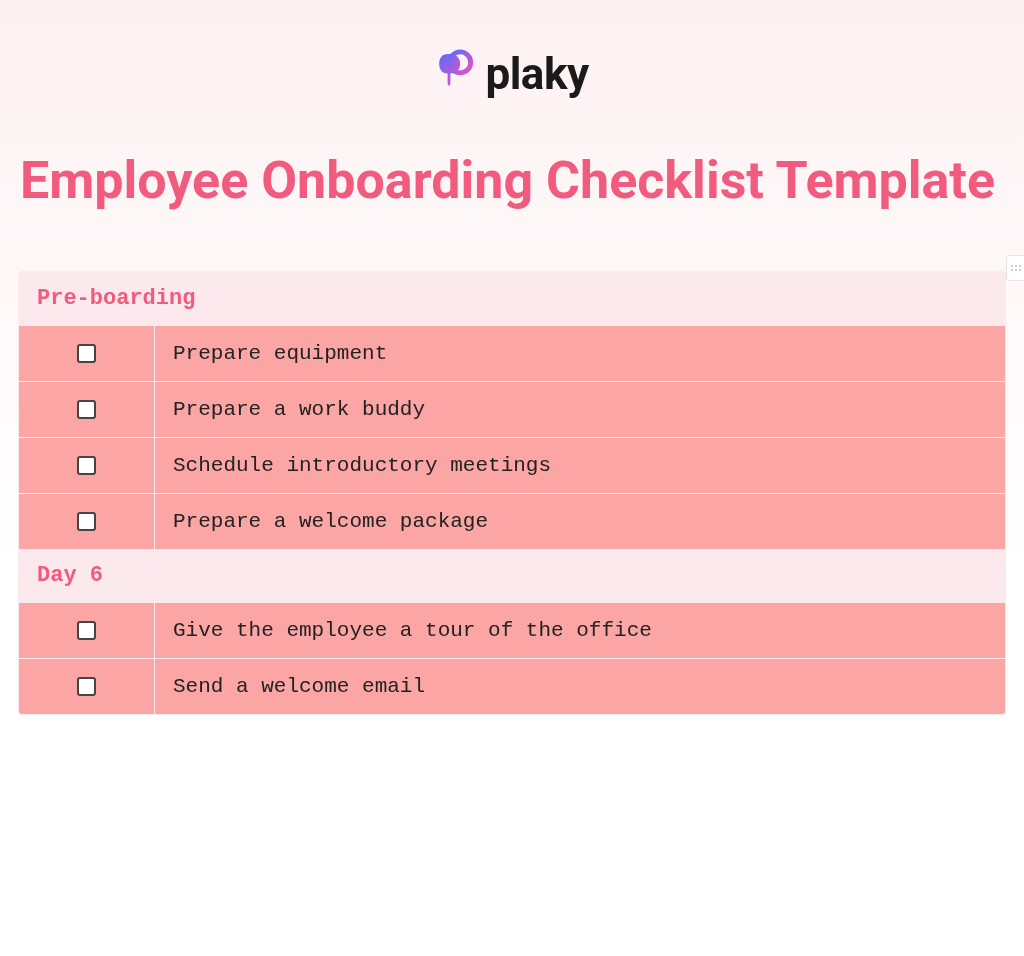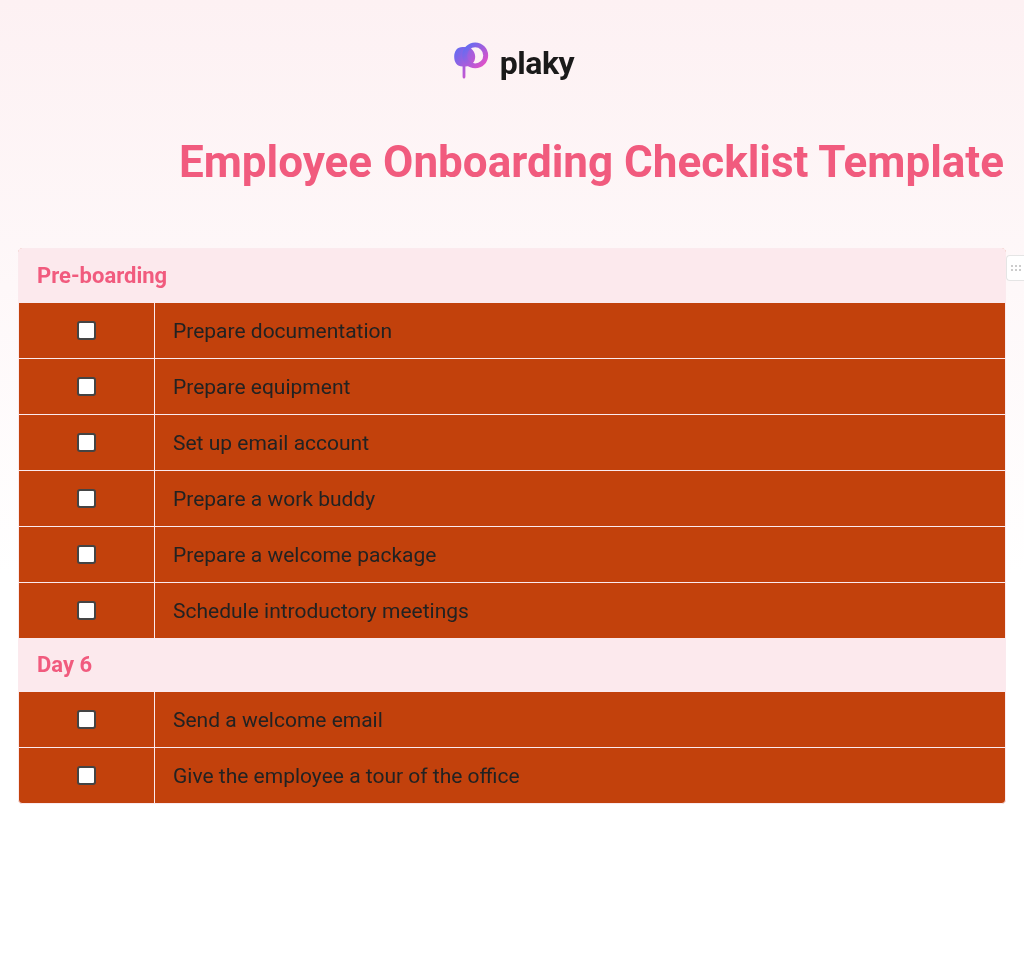--- a/index.html
+++ b/index.html
@@ -24,39 +24,41 @@
     .logo-wrapper {
       display: flex;
       align-items: center;
       gap: 8px;
     }
     .logo-icon {
       width: 42px;
       height: 42px;
     }
     .logo-text {
-      font-size: 32px;
+      font-size: 44px;
       font-weight: 700;
       color: #1a1a1a;
       letter-spacing: -0.5px;
+      margin-top: 8px;
     }
     .page-title {
-      text-align: right;
-      font-size: 44px;
+      text-align: left;
+      font-size: 52px;
       font-weight: 700;
       color: #f15b7e;
       margin-top: 20px;
       margin-bottom: 60px;
       padding: 0 20px;
     }
     .checklist-container {
       margin: 0 18px;
       border: 1px solid #fbeaee;
       border-radius: 4px;
-      background: #c2410c;
+      background: #fca5a5;
+      font-family: Liberation Mono, monospace;
     }
     .section-header {
       background: #fce9ed;
       color: #f15b7e;
       font-size: 22px;
       font-weight: 700;
       padding: 14px 18px;
     }
     .checklist-row {
       display: flex;
@@ -142,61 +144,49 @@
 </div>
 
 <div class="checklist-container">
 
   <div class="section-header">Pre-boarding</div>
 
   <div class="checklist-row">
     <div class="checkbox-cell">
       <div class="checkbox-box"></div>
     </div>
-    <div class="item-cell">Prepare documentation</div>
-  </div>
-  <div class="checklist-row">
-    <div class="checkbox-cell">
-      <div class="checkbox-box"></div>
-    </div>
     <div class="item-cell">Prepare equipment</div>
-  </div>
-  <div class="checklist-row">
-    <div class="checkbox-cell">
-      <div class="checkbox-box"></div>
-    </div>
-    <div class="item-cell">Set up email account</div>
   </div>
   <div class="checklist-row">
     <div class="checkbox-cell">
       <div class="checkbox-box"></div>
     </div>
     <div class="item-cell">Prepare a work buddy</div>
   </div>
   <div class="checklist-row">
     <div class="checkbox-cell">
       <div class="checkbox-box"></div>
     </div>
-    <div class="item-cell">Prepare a welcome package</div>
+    <div class="item-cell">Schedule introductory meetings</div>
   </div>
   <div class="checklist-row">
     <div class="checkbox-cell">
       <div class="checkbox-box"></div>
     </div>
-    <div class="item-cell">Schedule introductory meetings</div>
+    <div class="item-cell">Prepare a welcome package</div>
   </div>
 
   <div class="section-header">Day 6</div>
 
   <div class="checklist-row">
     <div class="checkbox-cell">
       <div class="checkbox-box"></div>
     </div>
-    <div class="item-cell">Send a welcome email</div>
+    <div class="item-cell">Give the employee a tour of the office</div>
   </div>
   <div class="checklist-row">
     <div class="checkbox-cell">
       <div class="checkbox-box"></div>
     </div>
-    <div class="item-cell">Give the employee a tour of the office</div>
+    <div class="item-cell">Send a welcome email</div>
   </div>
 
 </div>
 
 </body></html>

